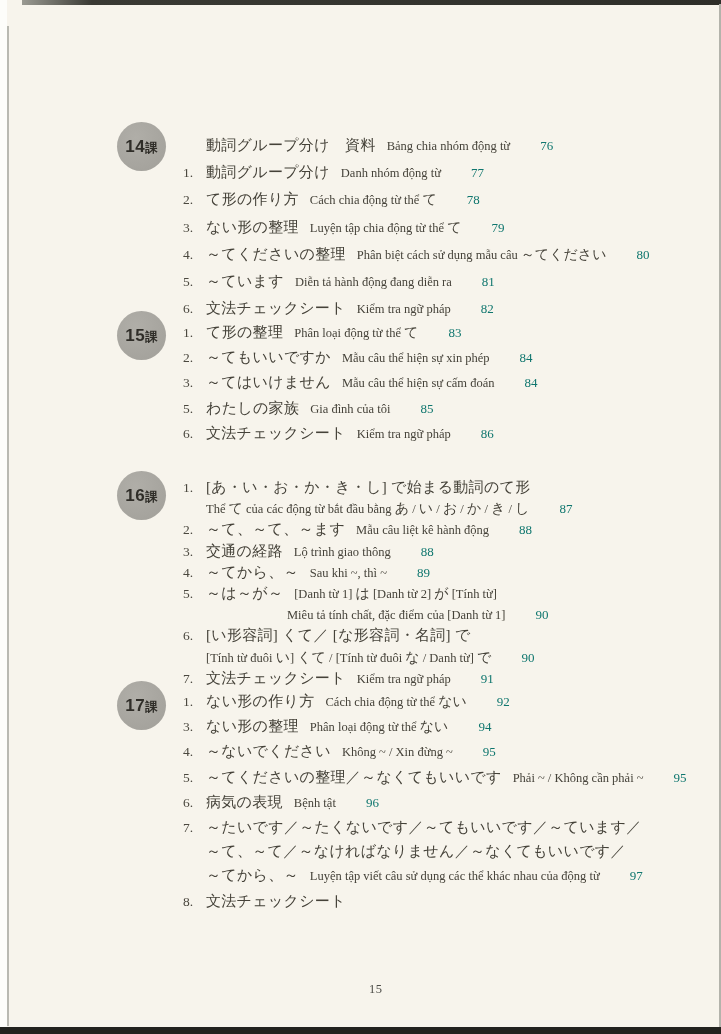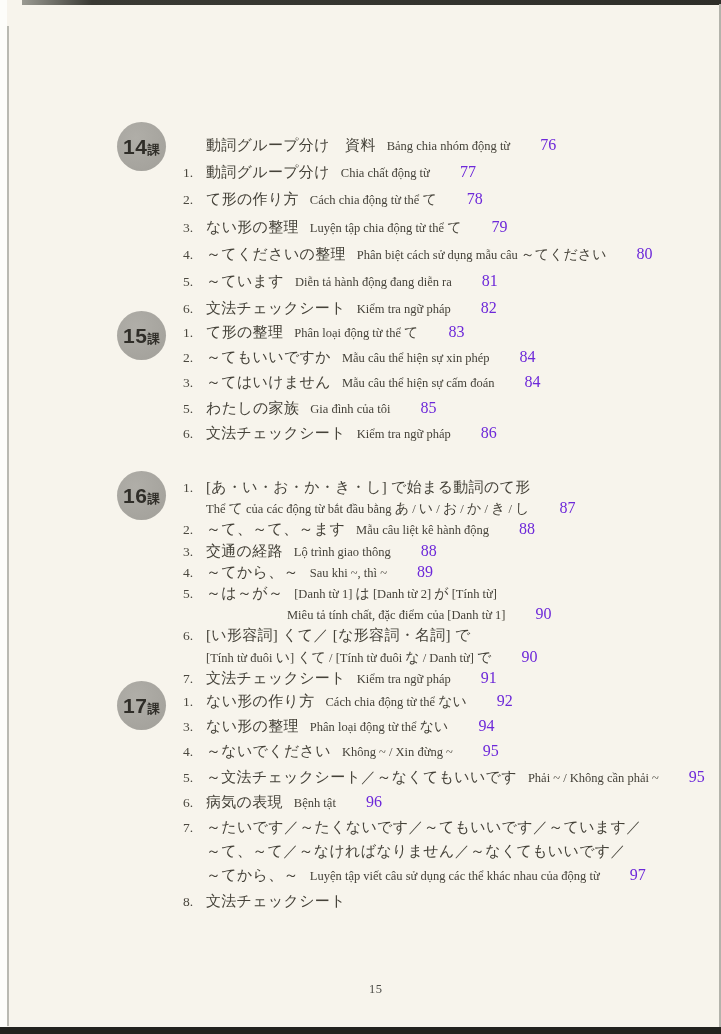--- a/index.html
+++ b/index.html
@@ -23,60 +23,60 @@
   .lesson.l15 { top:311px; }
   .lesson.l16 { top:471px; }
   .lesson.l17 { top:681px; }
 
   .badge {
     position:absolute; left:117px; top:0; width:49px; height:49px;
     border-radius:50%; text-align:center; line-height:49px;
     background:radial-gradient(circle at 38% 32%, var(--badge-bg,#b2b0aa), #a19f99);
     color:#2f2d28; font-family:"Liberation Sans","DejaVu Sans",sans-serif;
   }
-  .badge-num    { font-size:21px; font-weight:700; letter-spacing:0.5px; }
+  .badge-num    { font-size:17px; font-weight:700; letter-spacing:0.5px; }
   .badge-suffix { font-size:12.5px; font-weight:700; }
 
   .lines { position:absolute; left:183px; top:8px; width:538px; }
   .l14 .lines { top:10px; }  .l14 .line { line-height:26.2px; }
   .l15 .lines { top:9px;  }  .l15 .line { line-height:24.2px; }
   .l16 .lines { top:6px;  }  .l16 .line { line-height:20.2px; }
   .l17 .lines { top:8px;  }  .l17 .line { line-height:23.2px; }
 
   .line { white-space:nowrap; }
   .ind1 { padding-left:23px; }
   .ind2 { padding-left:104px; }
 
   .num  { display:inline-block; width:23px; font-size:13.5px; color:#4b483f; }
   .jp   { font-size:15px; letter-spacing:0.3px; }
   .jp + .vn { margin-left:11px; }
   .vn   { font-size:12.5px; }
   .vn .cjk { font-size:14px; }
-  .page { margin-left:30px; font-size:16px; color:#6d28d9; }
+  .page { margin-left:30px; font-size:13px; color:#0f766e; }
 
   .footer {
     position:absolute; left:369px; top:982px;
     font-size:12.5px; color:#4c4c47; letter-spacing:0.5px;
   }
 </style>
 </head>
 <body style="--page-bg: #f7f4ec; --badge-bg: #b0aea8; --text: #454239;">
 
 <div class="edge-left-gutter"></div>
 <div class="edge-left-line"></div>
 <div class="edge-top"></div>
 <div class="edge-right"></div>
 <div class="edge-bottom"></div>
 
 <main id="lessons">
     <section class="lesson l14">
       <div class="badge"><span class="badge-num">14</span><span class="badge-suffix">課</span></div>
       <div class="lines">
         <div class="line ind1"><span class="jp">動詞グループ分け　資料</span><span class="vn">Bảng chia nhóm động từ</span><span class="page">76</span></div>
-        <div class="line ind0"><span class="num">1.</span><span class="jp">動詞グループ分け</span><span class="vn">Chia chất động từ</span><span class="page">77</span></div>
+        <div class="line ind0"><span class="num">1.</span><span class="jp">動詞グループ分け</span><span class="vn">Danh nhóm động từ</span><span class="page">77</span></div>
         <div class="line ind0"><span class="num">2.</span><span class="jp">て形の作り方</span><span class="vn">Cách chia động từ thể <span class="cjk">て</span></span><span class="page">78</span></div>
         <div class="line ind0"><span class="num">3.</span><span class="jp">ない形の整理</span><span class="vn">Luyện tập chia động từ thể <span class="cjk">て</span></span><span class="page">79</span></div>
         <div class="line ind0"><span class="num">4.</span><span class="jp">～てくださいの整理</span><span class="vn">Phân biệt cách sử dụng mẫu câu <span class="cjk">～てください</span></span><span class="page">80</span></div>
         <div class="line ind0"><span class="num">5.</span><span class="jp">～ています</span><span class="vn">Diễn tả hành động đang diễn ra</span><span class="page">81</span></div>
         <div class="line ind0"><span class="num">6.</span><span class="jp">文法チェックシート</span><span class="vn">Kiểm tra ngữ pháp</span><span class="page">82</span></div>
       </div>
     </section>
     <section class="lesson l15">
       <div class="badge"><span class="badge-num">15</span><span class="badge-suffix">課</span></div>
       <div class="lines">
@@ -101,21 +101,21 @@
         <div class="line ind1"><span class="vn">[Tính từ đuôi <span class="cjk">い</span>] <span class="cjk">くて</span> / [Tính từ đuôi <span class="cjk">な</span> / Danh từ] <span class="cjk">で</span></span><span class="page">90</span></div>
         <div class="line ind0"><span class="num">7.</span><span class="jp">文法チェックシート</span><span class="vn">Kiểm tra ngữ pháp</span><span class="page">91</span></div>
       </div>
     </section>
     <section class="lesson l17">
       <div class="badge"><span class="badge-num">17</span><span class="badge-suffix">課</span></div>
       <div class="lines">
         <div class="line ind0"><span class="num">1.</span><span class="jp">ない形の作り方</span><span class="vn">Cách chia động từ thể <span class="cjk">ない</span></span><span class="page">92</span></div>
         <div class="line ind0"><span class="num">3.</span><span class="jp">ない形の整理</span><span class="vn">Phân loại động từ thể <span class="cjk">ない</span></span><span class="page">94</span></div>
         <div class="line ind0"><span class="num">4.</span><span class="jp">～ないでください</span><span class="vn">Không ~ / Xin đừng ~</span><span class="page">95</span></div>
-        <div class="line ind0"><span class="num">5.</span><span class="jp">～文法チェックシート／～なくてもいいです</span><span class="vn">Phải ~ / Không cần phải ~</span><span class="page">95</span></div>
+        <div class="line ind0"><span class="num">5.</span><span class="jp">～てくださいの整理／～なくてもいいです</span><span class="vn">Phải ~ / Không cần phải ~</span><span class="page">95</span></div>
         <div class="line ind0"><span class="num">6.</span><span class="jp">病気の表現</span><span class="vn">Bệnh tật</span><span class="page">96</span></div>
         <div class="line ind0"><span class="num">7.</span><span class="jp">～たいです／～たくないです／～てもいいです／～ています／</span></div>
         <div class="line ind1"><span class="jp">～て、～て／～なければなりません／～なくてもいいです／</span></div>
         <div class="line ind1"><span class="jp">～てから、～</span><span class="vn">Luyện tập viết câu sử dụng các thể khác nhau của động từ</span><span class="page">97</span></div>
         <div class="line ind0"><span class="num">8.</span><span class="jp">文法チェックシート</span></div>
       </div>
     </section>
   </main>
 
 <div class="footer">15</div>

